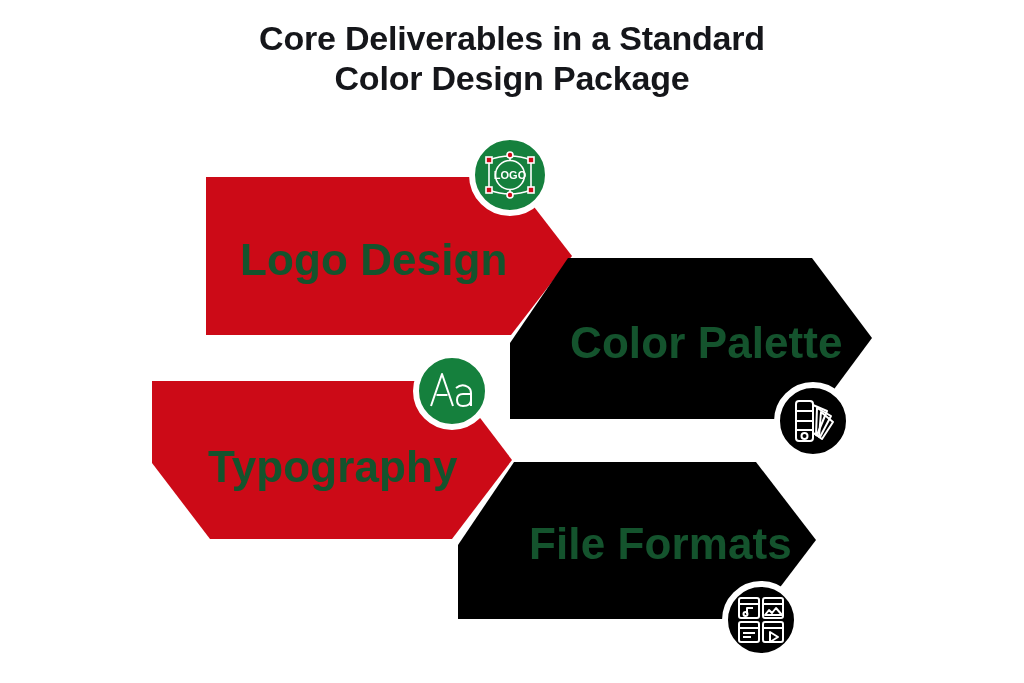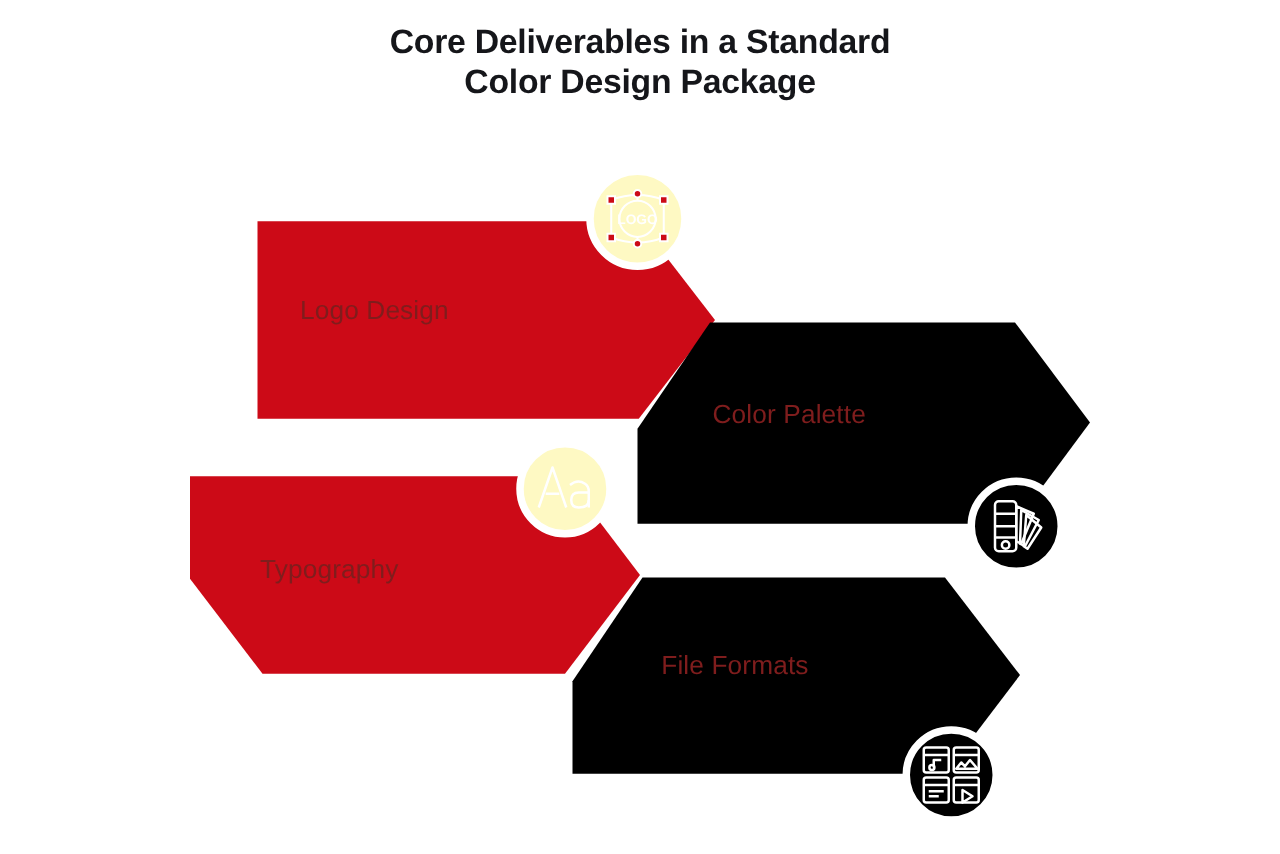--- a/index.html
+++ b/index.html
@@ -20,60 +20,60 @@
   
   .title-block{
     position:absolute;
     left:0;top:18px;
     width:1024px;
     text-align:center;
     line-height:1.18;
   }
   .title-line{
     display:block;
-    font-size:27px;
+    font-size:34px;
     font-weight:bold;
     color:#15161a;
     letter-spacing:-0.2px;
   }
 
   
   .stage{
     position:absolute;
     left:0;top:0;
     width:1024px;height:683px;
   }
   .stage svg{display:block;}
 
   
   .shape-label{
     position:absolute;
-    color:#7f1d1d;
-    font-size:21px;
-    font-weight:400;
+    color:#14532d;
+    font-size:44px;
+    font-weight:700;
     letter-spacing:0.1px;
     white-space:nowrap;
     line-height:1;
   }
   .lbl-logo{ left:240px; top:238px; }
   .lbl-color{ left:570px; top:321px;text-align:center; }
   .lbl-typo{ left:208px; top:445px; }
   .lbl-file{ left:529px; top:522px; }
 
   
   .icon-badge{
     position:absolute;
     border-radius:50%;
     display:flex;
     align-items:center;
     justify-content:center;
     box-sizing:border-box;
     border:6px solid #ffffff;
   }
-  .icon-badge.red{ background:#fef9c3; }
+  .icon-badge.red{ background:#15803d; }
   .icon-badge.black{ background:#000000; }
   .icon-badge svg{ display:block; }
 
   .badge-logo{   left:469px; top:134px;  width:82px;  height:82px; }
   .badge-typo{   left:413px; top:352px;  width:78px;  height:78px; }
   .badge-color{  left:774px; top:382px;  width:78px;  height:78px; }
   .badge-file{   left:722px; top:581px;  width:78px;  height:78px; }
 </style>
 </head>
 <body>

